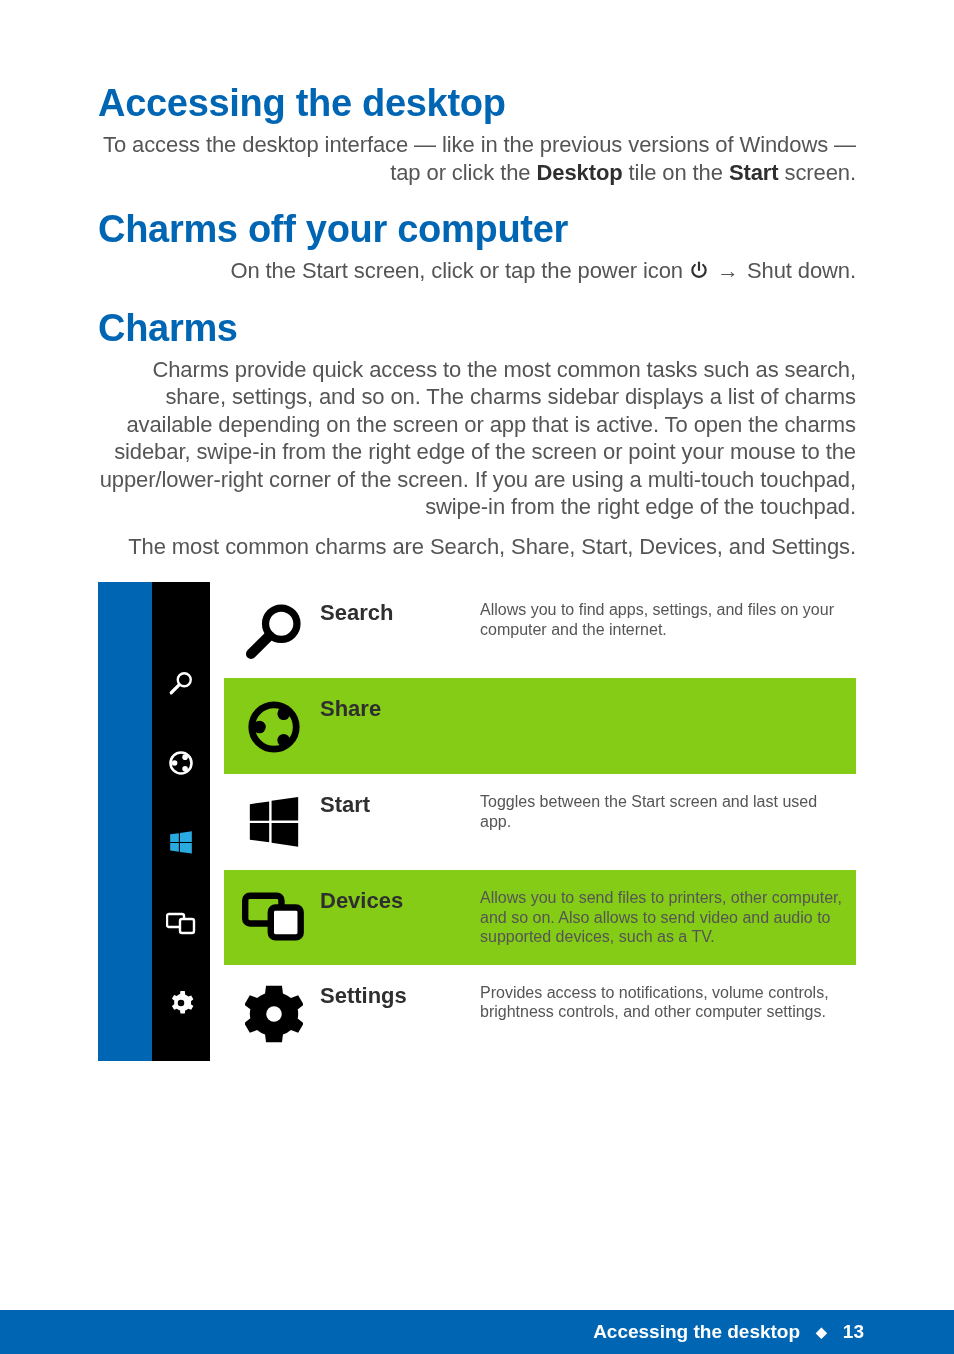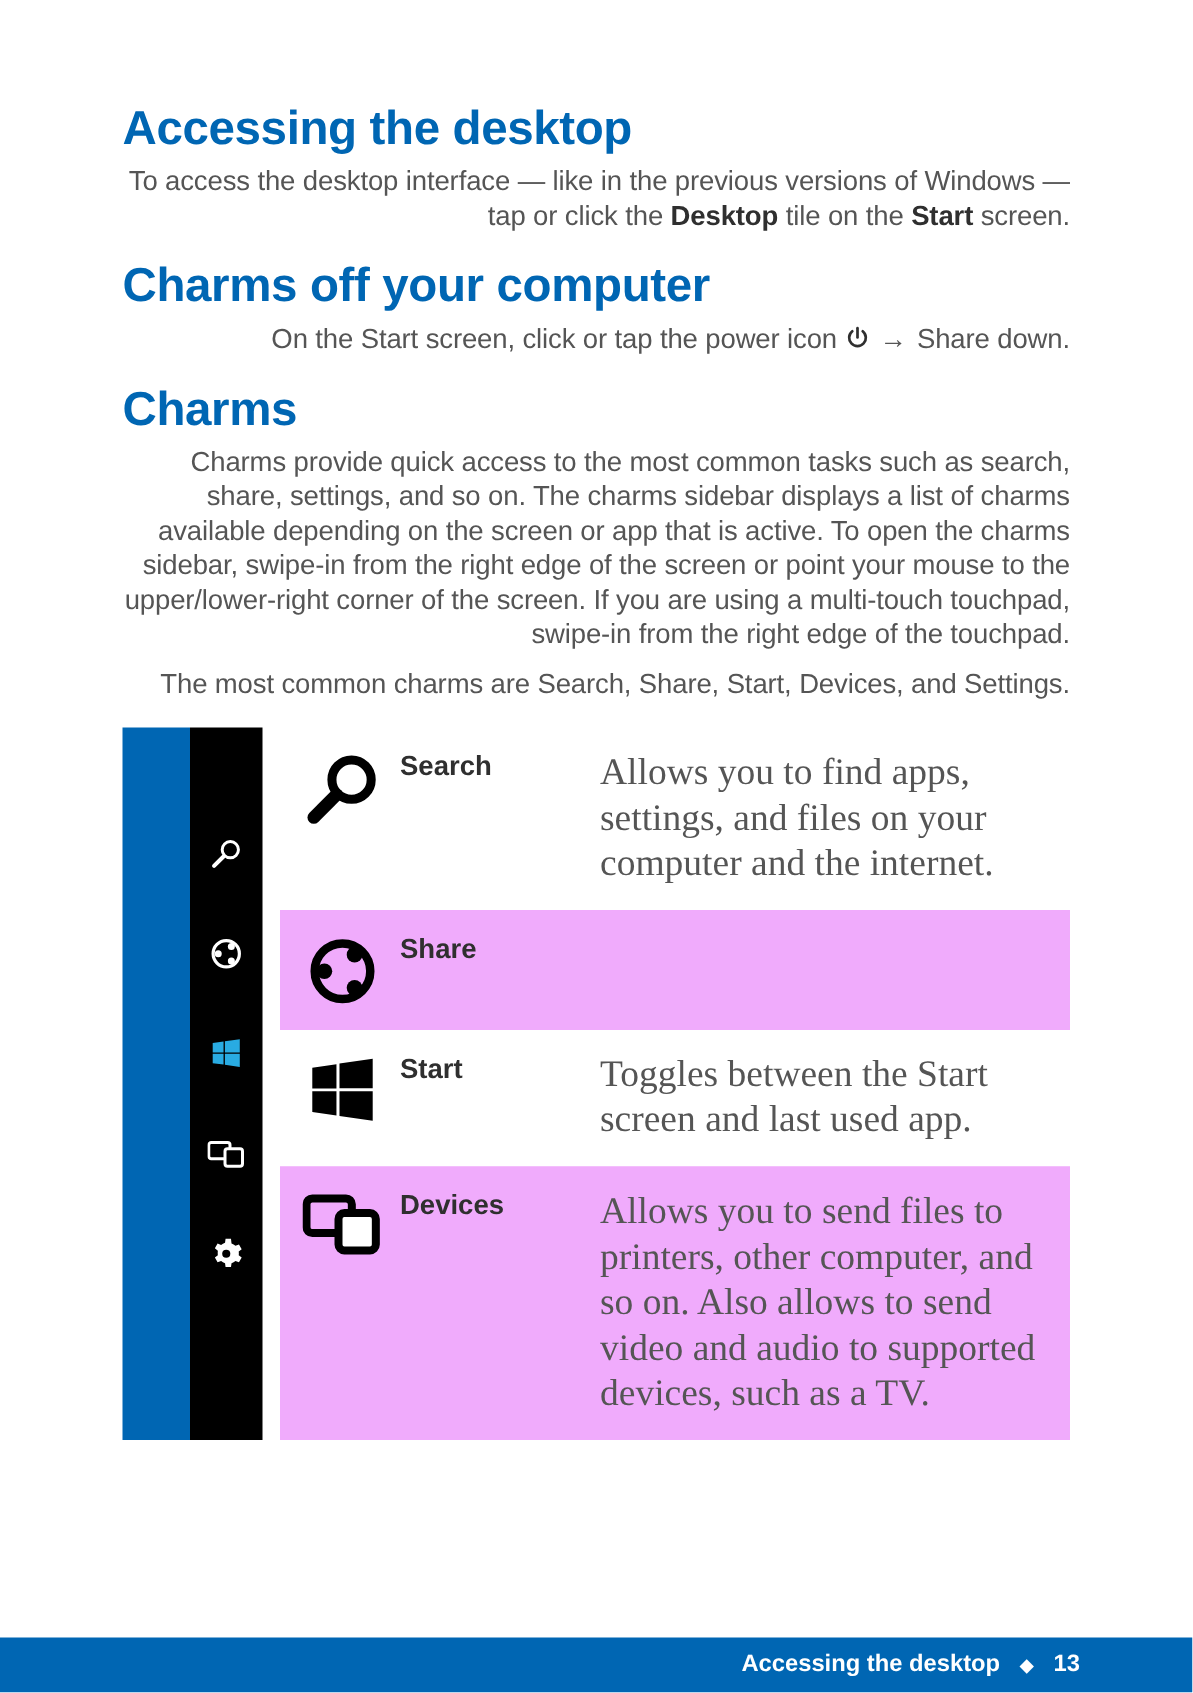--- a/index.html
+++ b/index.html
@@ -66,45 +66,44 @@
 
   .charms-table {
     flex: 1;
     margin-left: 14px;
   }
   .charm-item {
     display: flex;
     align-items: flex-start;
     padding: 18px 6px 18px 4px;
   }
-  .charm-item.alt { background: #f0abfc; }
+  .charm-item.alt { background: #84cc16; }
   .charm-icon {
     width: 92px;
     flex: 0 0 92px;
     display: flex;
     align-items: flex-start;
     justify-content: center;
     padding-top: 2px;
   }
   .charm-icon svg { display:block; }
   .charm-name {
     width: 160px;
     flex: 0 0 160px;
     font-weight: 700;
     color: #2f2f2f;
     font-size: 22px;
     padding-top: 0px;
   }
   .charm-desc {
     flex: 1;
-    font-size: 30px;
+    font-size: 16px;
     line-height: 1.22;
     color: #555;
     padding-right: 4px;
-    font-family: Liberation Serif, serif;
   }
 
   
   .footer {
     position: absolute;
     left: 0; right: 0; bottom: 0;
     height: 44px;
     background: #0066b3;
     color: #fff;
     display: flex;
@@ -124,21 +123,21 @@
   <h2 class="section">Accessing the desktop</h2>
   <p class="body">
     <span>To access the desktop interface — like in the previous versions of Windows — tap or click the </span><b>Desktop</b><span> tile on the </span><b>Start</b><span> screen.</span>
   </p>
 
   <h2 class="section gap-lg">Charms off your computer</h2>
   <p class="body">
     <span>On the Start screen, click or tap the power icon </span><span class="power-icon"><svg width="20" height="20" viewBox="0 0 24 24">
           <path fill="none" stroke="#2f2f2f" stroke-width="2.6" stroke-linecap="round" d="M12 3v9"></path>
           <path fill="none" stroke="#2f2f2f" stroke-width="2.6" stroke-linecap="round" d="M7 6a8 8 0 1 0 10 0"></path>
-        </svg></span> <span class="arrow">→</span><span> Share down.</span>
+        </svg></span> <span class="arrow">→</span><span> Shut down.</span>
   </p>
 
   <h2 class="section gap-sm">Charms</h2>
   <p class="body" style="margin-bottom:12px">Charms provide quick access to the most common tasks such as search, share, settings, and so on. The charms sidebar displays a list of charms available depending on the screen or app that is active. To open the charms sidebar, swipe-in from the right edge of the screen or point your mouse to the upper/lower-right corner of the screen. If you are using a multi-touch touchpad, swipe-in from the right edge of the touchpad.</p>
   <p class="body">The most common charms are Search, Share, Start, Devices, and Settings.</p>
 
   <div class="charms-row">
 
     <div class="charms-bar">
       <div class="blue-strip"></div>
@@ -216,20 +215,30 @@
         <div class="charm-icon">
           <svg width="64" height="52" viewBox="0 0 30 24">
               <rect x="1.5" y="2.5" width="17" height="13" rx="2.2" fill="none" stroke="#000" stroke-width="3"></rect>
               <rect x="13.5" y="8" width="14" height="14" rx="2.2" fill="#fff" stroke="#000" stroke-width="3"></rect>
             </svg>
         </div>
         <div class="charm-name">Devices</div>
         <div class="charm-desc">Allows you to send files to printers, other computer, and so on. Also allows to send video and audio to supported devices, such as a TV.</div>
       </div>
 
+      <div class="charm-item">
+        <div class="charm-icon">
+          <svg width="58" height="58" viewBox="0 0 24 24">
+              <path fill="#000" d="M12 7.5a4.5 4.5 0 1 0 0 9 4.5 4.5 0 0 0 0-9zm10 4.5c0-.7 0-1.3-.2-1.9l2.5-1.9-2.3-4-3 1.2a10 10 0 0 0-3.3-1.9L15.3.3H8.7l-.4 3.2A10 10 0 0 0 5 5.4L2 4.2l-2.3 4L2.2 10c-.1.6-.2 1.2-.2 1.9s.1 1.3.2 1.9L-.3 15.8l2.3 4 3-1.2a10 10 0 0 0 3.3 1.9l.4 3.2h6.6l.4-3.2a10 10 0 0 0 3.3-1.9l3 1.2 2.3-4-2.5-1.9c.2-.6.2-1.2.2-1.9z"></path>
+              <circle cx="12" cy="12" r="3.2" fill="#fff"></circle>
+            </svg>
+        </div>
+        <div class="charm-name">Settings</div>
+        <div class="charm-desc">Provides access to notifications, volume controls, brightness controls, and other computer settings.</div>
+      </div>
     </div>
   </div>
 </div>
 
 <div class="footer">
   <span>Accessing the desktop</span>
   <span class="diamond">◆</span>
   <span>13</span>
 </div>
 

